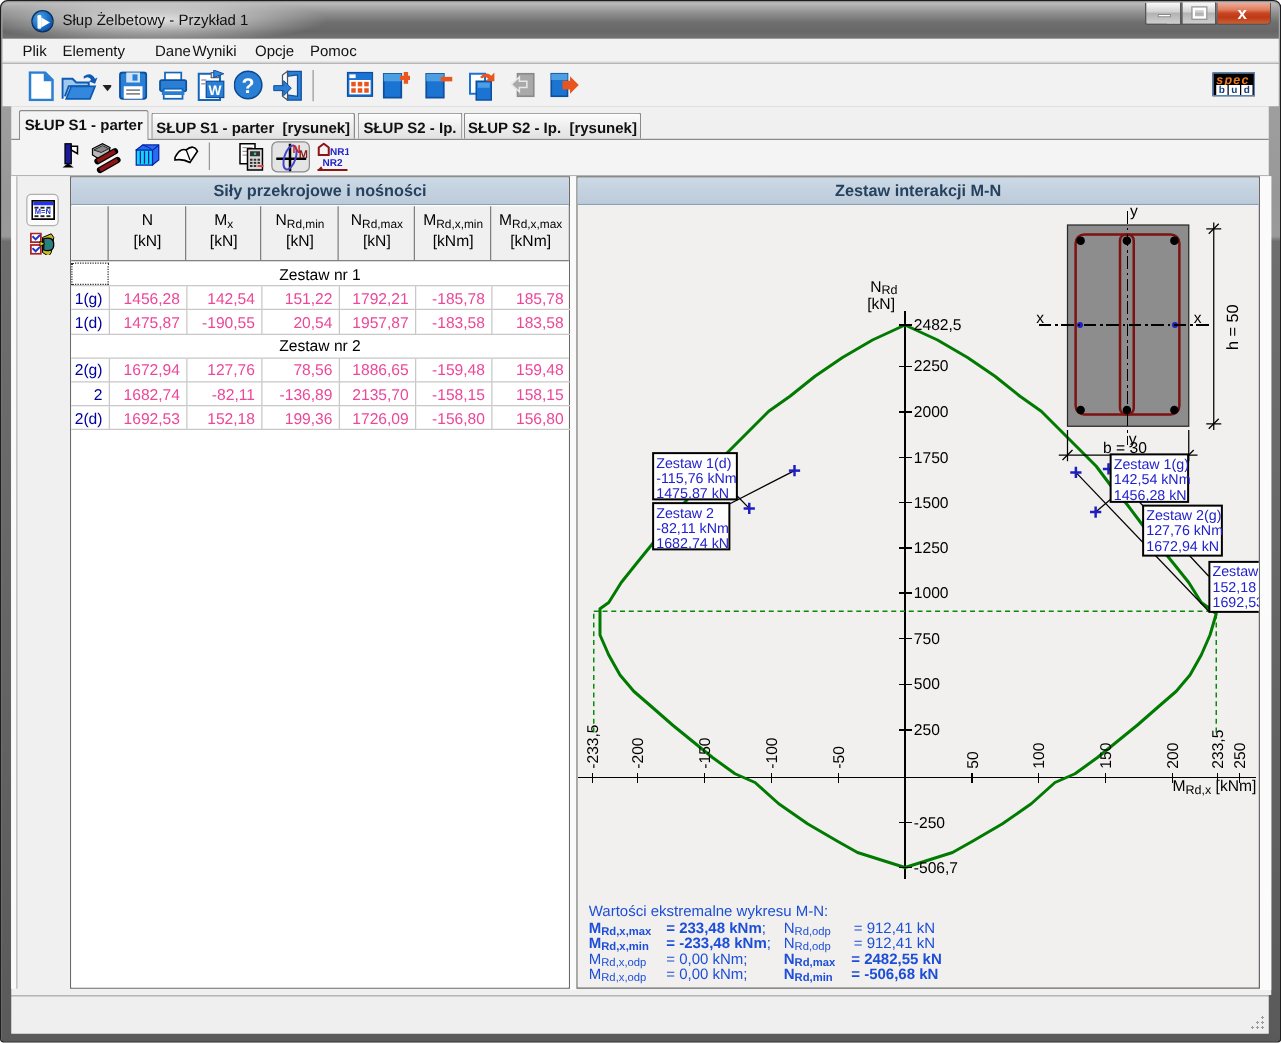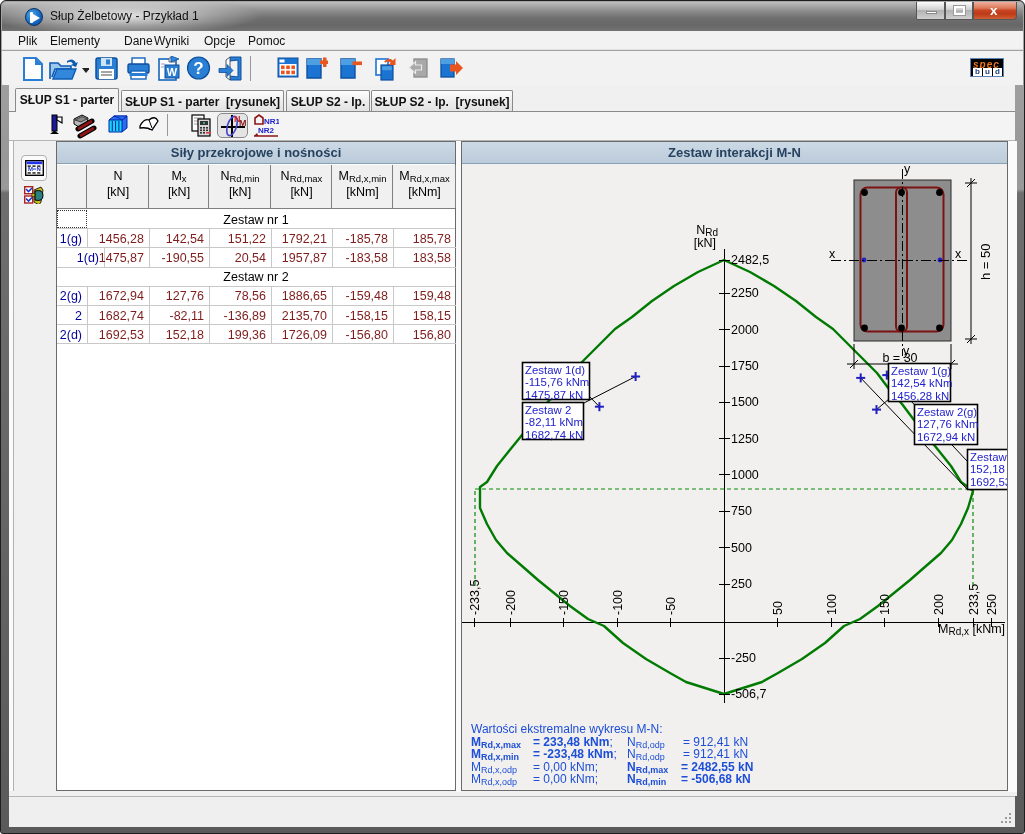--- a/index.html
+++ b/index.html
@@ -41,21 +41,21 @@
 #thead { position:absolute; left:0; top:0; width:398px; height:44px; background:#f0f0f0; border-bottom:1px solid #808080; }
 .thc { position:absolute; top:0; height:43px; border-right:1px solid #808080; text-align:center; font-size:12.5px; color:#000; padding-top:4px; }
 .hl2 { margin-top:1px; }
 .sub { font-size:9.5px; vertical-align:-2px; }
 .sub2 { font-size:9px; vertical-align:-2px; }
 #tbody { position:absolute; left:0; top:45px; width:398px; height:580px; }
 .trs { position:absolute; left:0; width:398px; text-align:center; font-size:12.5px; color:#000;
   border-bottom:1px solid #c8c8c8; padding-top:2.5px; background:#fff; }
 .trl { position:absolute; left:0; text-align:right; padding-right:5px; font-size:12.5px; color:#00009c;
   border-bottom:1px solid #c8c8c8; border-right:1px solid #c8c8c8; padding-top:2.5px; }
-.tdc { position:absolute; text-align:right; padding-right:5px; font-size:12.5px; color:#7f1d1d;
+.tdc { position:absolute; text-align:right; padding-right:5px; font-size:12.5px; color:#ec4899;
   border-bottom:1px solid #c8c8c8; border-right:1px solid #c8c8c8; padding-top:2.5px; }
 .focus { position:absolute; left:0; border:1px dotted #333; }
 #chart { position:absolute; left:0; top:23px; }
 .sline { position:absolute; left:9px; font-size:12px; color:#1d4ed8; white-space:nowrap; }
 #botline { position:absolute; left:8px; right:9px; top:795px; height:1px; background:#b5b5b5; }
 #statusbar { position:absolute; left:8px; right:9px; top:796px; height:30px; background:#efefef; }
 #grip { position:absolute; right:2px; bottom:2px; width:14px; height:14px;
   background:
    radial-gradient(circle 1.5px at 11px 3px,#9a9a9a 55%,transparent 60%),
    radial-gradient(circle 1.5px at 11px 7px,#9a9a9a 55%,transparent 60%),
@@ -321,21 +321,21 @@
 <div class="thc" style="left:0px;width:30px;"></div>
 <div class="trs" style="top:45px;height:19.19999999999999px;">Zestaw nr 1</div>
 <div class="focus" style="top:45px;height:18.19999999999999px;width:30px;"></div>
 <div class="trl" style="top:64.19999999999999px;height:19.200000000000017px;width:31px;">1(g)</div>
 <div class="tdc" style="top:64.19999999999999px;left:31px;height:19.200000000000017px;width:62px;">1456,28</div>
 <div class="tdc" style="top:64.19999999999999px;left:93px;height:19.200000000000017px;width:60px;">142,54</div>
 <div class="tdc" style="top:64.19999999999999px;left:153px;height:19.200000000000017px;width:62px;">151,22</div>
 <div class="tdc" style="top:64.19999999999999px;left:215px;height:19.200000000000017px;width:61px;">1792,21</div>
 <div class="tdc" style="top:64.19999999999999px;left:276px;height:19.200000000000017px;width:61px;">-185,78</div>
 <div class="tdc" style="top:64.19999999999999px;left:337px;height:19.200000000000017px;width:63px;">185,78</div>
-<div class="trl" style="top:83.4px;height:19.200000000000017px;width:48px;">1(d)</div>
+<div class="trl" style="top:83.4px;height:19.200000000000017px;width:31px;">1(d)</div>
 <div class="tdc" style="top:83.4px;left:31px;height:19.200000000000017px;width:62px;">1475,87</div>
 <div class="tdc" style="top:83.4px;left:93px;height:19.200000000000017px;width:60px;">-190,55</div>
 <div class="tdc" style="top:83.4px;left:153px;height:19.200000000000017px;width:62px;">20,54</div>
 <div class="tdc" style="top:83.4px;left:215px;height:19.200000000000017px;width:61px;">1957,87</div>
 <div class="tdc" style="top:83.4px;left:276px;height:19.200000000000017px;width:61px;">-183,58</div>
 <div class="tdc" style="top:83.4px;left:337px;height:19.200000000000017px;width:63px;">183,58</div>
 <div class="trs" style="top:102.60000000000002px;height:19.19999999999999px;">Zestaw nr 2</div>
 <div class="trl" style="top:121.80000000000001px;height:19.19999999999999px;width:31px;">2(g)</div>
 <div class="tdc" style="top:121.80000000000001px;left:31px;height:19.19999999999999px;width:62px;">1672,94</div>
 <div class="tdc" style="top:121.80000000000001px;left:93px;height:19.19999999999999px;width:60px;">127,76</div>

